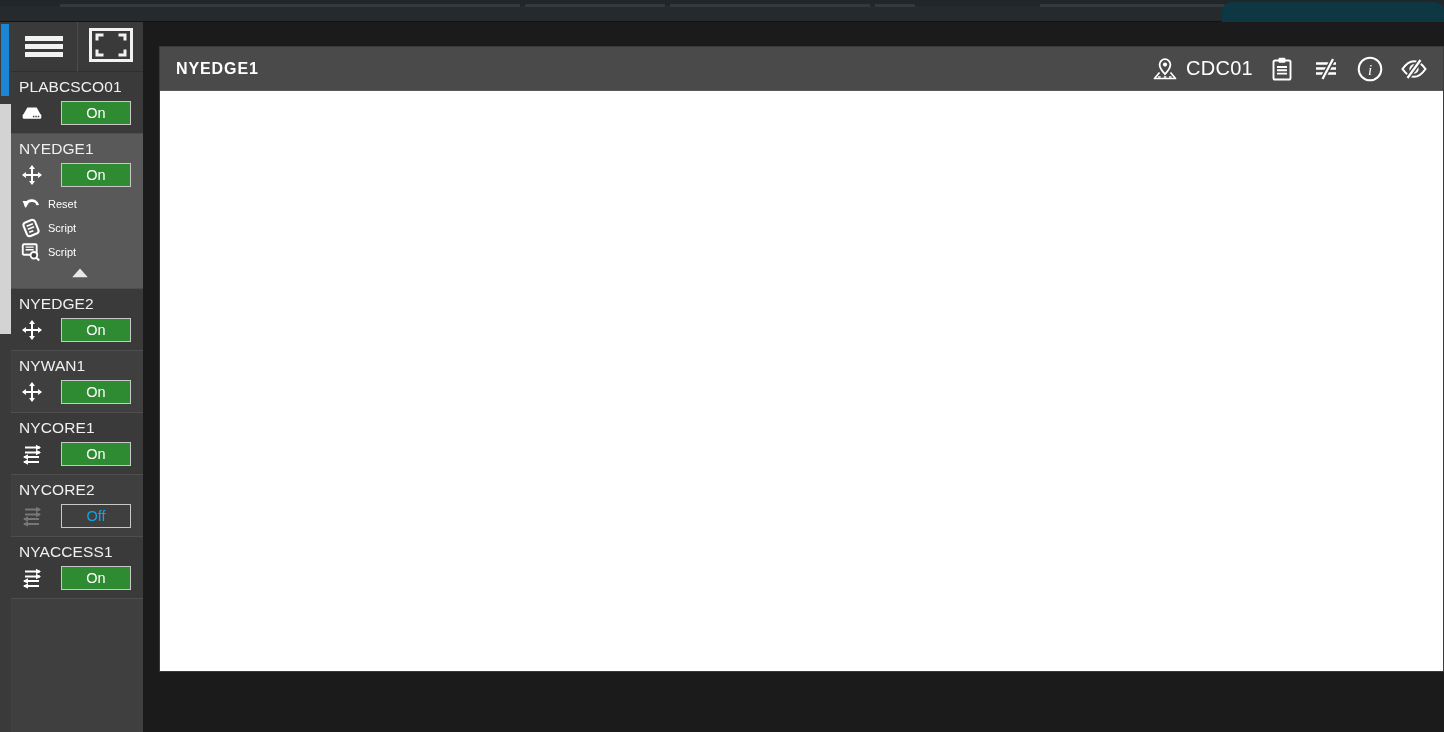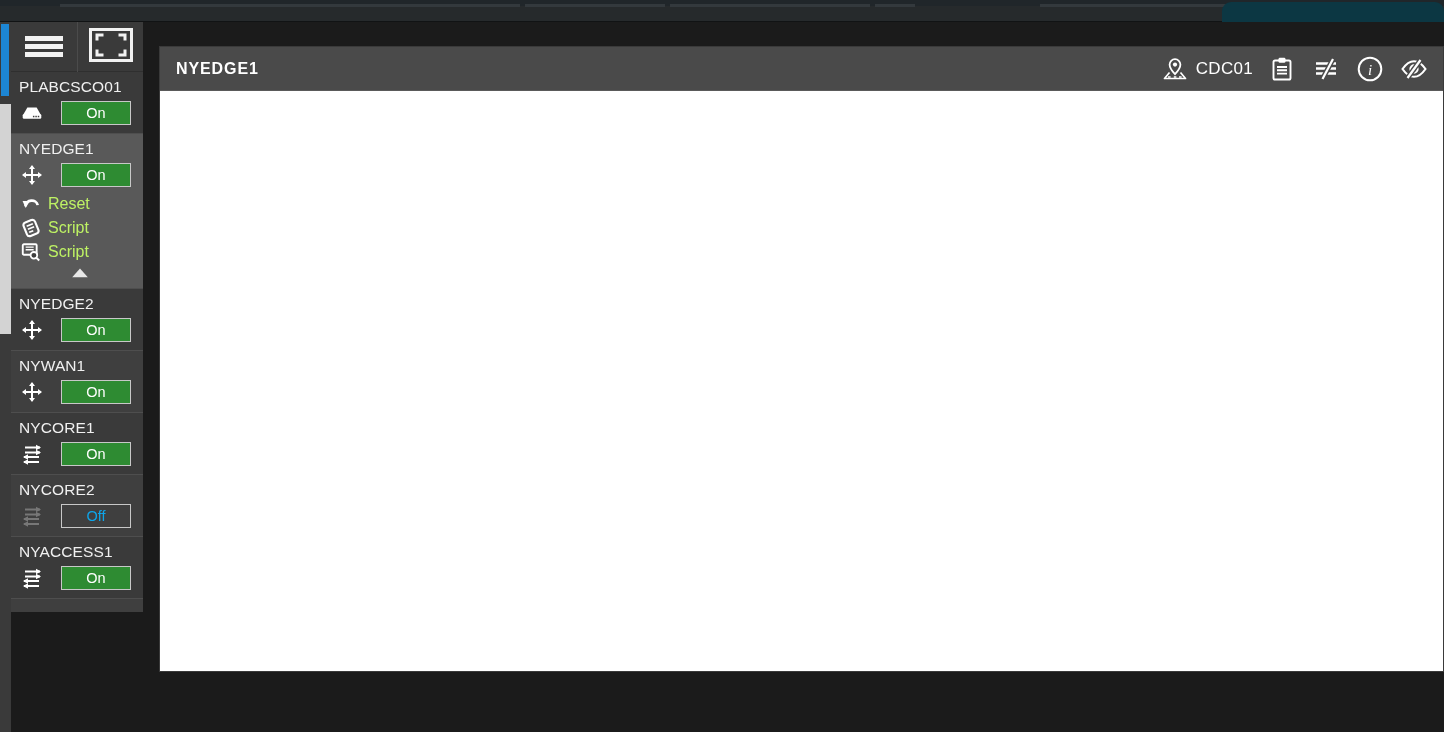--- a/index.html
+++ b/index.html
@@ -71,21 +71,21 @@
     top: 82px; left: 0px;
     width: 11px; height: 230px;
     background: #d3d3d3;
   }
 
   
   #sidebar {
     position: absolute;
     top: 0; left: 11px;
     width: 132px;
-    height: 590px;
+    height: 710px;
     background: #3f3f3f;
     overflow: hidden;
   }
 
   #sidebar-toolbar {
     height: 50px;
     background: #3a3a3a;
     display: flex;
     align-items: center;
     border-bottom: 1px solid #2f2f2f;
@@ -154,22 +154,22 @@
   
   .actions { padding: 3px 0 0 6px; }
   .action-item {
     display: flex;
     align-items: center;
     gap: 7px;
     padding: 2px 0 2px 4px;
     cursor: pointer;
   }
   .action-label {
-    color: #bef264;
-    font-size: 16px;
+    color: #ffffff;
+    font-size: 11px;
   }
   .action-icon {
     width: 20px; height: 20px;
     display: flex; align-items: center; justify-content: center;
     flex: 0 0 20px;
   }
   .collapse-chevron {
     display: flex;
     justify-content: center;
     padding: 2px 0 3px 0;
@@ -211,21 +211,21 @@
     padding-right: 14px;
   }
   .site-chip {
     display: flex;
     align-items: center;
     gap: 6px;
     cursor: pointer;
   }
   .site-chip .label {
     color: #ffffff;
-    font-size: 17px;
+    font-size: 20px;
     letter-spacing: 0.3px;
   }
   .hdr-icon {
     width: 30px; height: 30px;
     display: flex; align-items: center; justify-content: center;
     cursor: pointer;
   }
   #main-canvas {
     position: absolute;
     top: 44px; left: 0;

